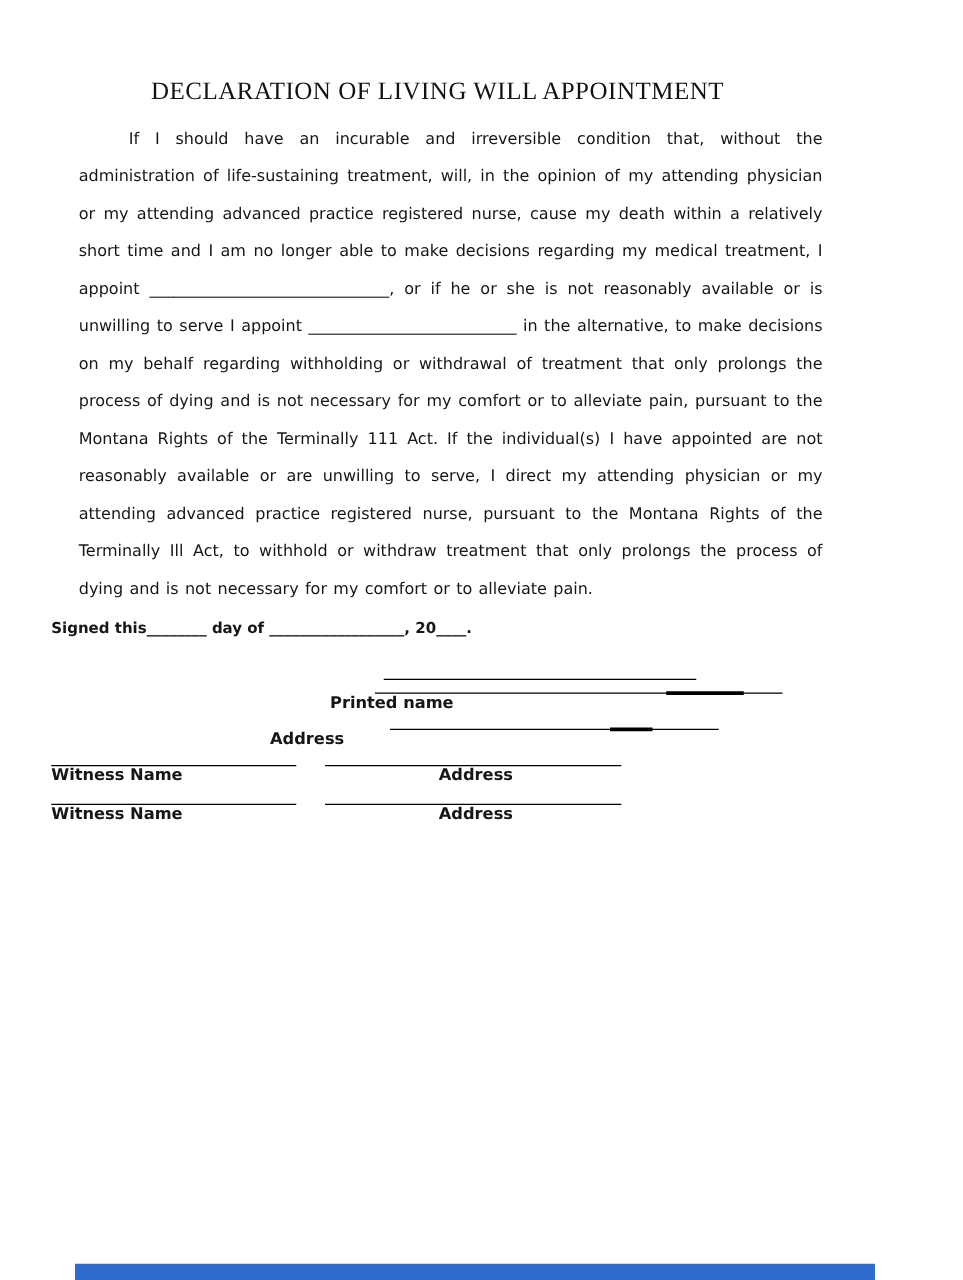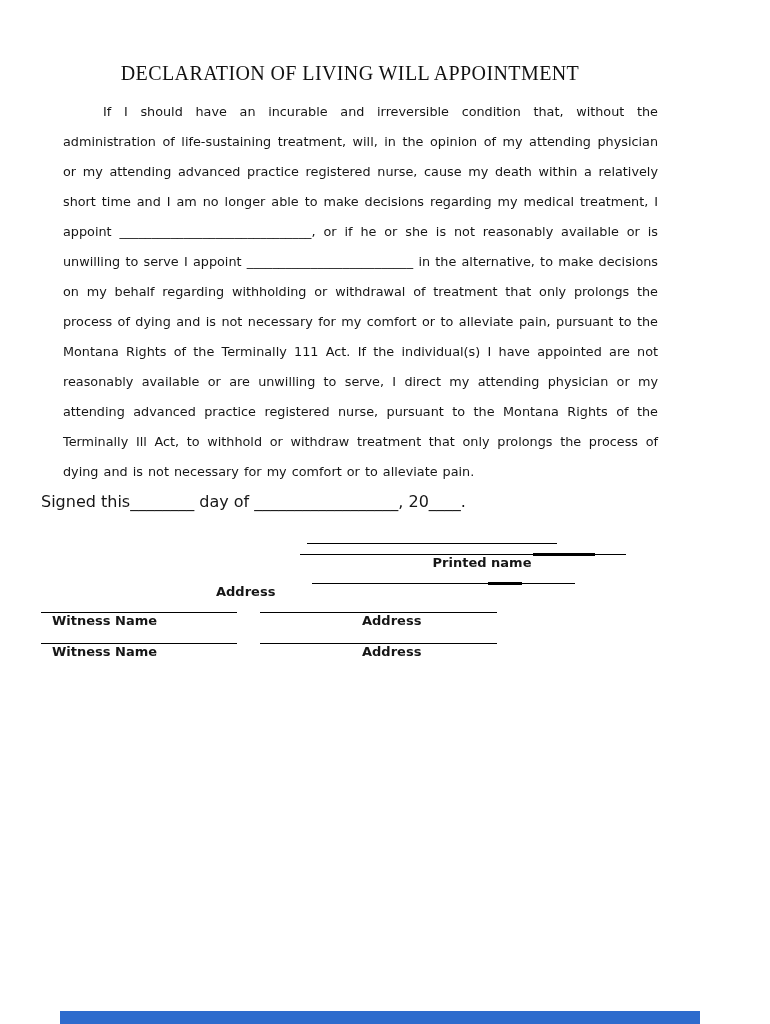--- a/index.html
+++ b/index.html
@@ -25,52 +25,52 @@
     margin: 12px 42px 0 63px;
     font-size: 12.8px;
     font-weight: normal;
     line-height: 30px;
     text-align: justify;
     text-indent: 40px;
     word-spacing: 1px;
   }
   .signed-line {
     margin: 0 42px 0 41px;
-    font-size: 16px;
-    font-weight: normal;
+    font-size: 12px;
+    font-weight: bold;
     line-height: 30px;
   }
   .sig-block { margin-top: 16px; }
   .line { border-bottom: 1.5px solid #000; position: relative; }
   .thick { position: absolute; bottom: -2px; height: 3.5px; background: #000; }
   .sig-line   { margin-left: 307px; width: 250px; height: 10px; }
   .pn-line    { margin-left: 300px; width: 326px; height: 8px; margin-top: 2px; }
   .pn-line .thick { left: 233px; width: 62px; }
   .addr-line  { margin-left: 312px; width: 263px; height: 8px; margin-top: 4px; }
   .addr-line .thick { left: 176px; width: 34px; }
   .label {
     font-size: 13px;
     font-weight: bold;
     line-height: 16px;
   }
   .sig-label  { margin-left: 307px; }
-  .pn-label   { margin-left: 264px; text-align: center; }
+  .pn-label   { margin-left: 264px; }
   .addr-label { margin-left: 216px; }
   .declarant-line {
     margin: 18px 42px 0 41px;
     font-size: 12.8px;
     font-weight: bold;
     line-height: 20px;
   }
   .witness-lines { display: flex; margin-left: 41px; margin-top: 4px; }
   .witness-lines.second { margin-top: 6px; }
   .w-line-1 { width: 196px; height: 8px; border-bottom: 1.5px solid #000; }
   .w-gap    { width: 23px; }
   .w-line-2 { width: 237px; height: 8px; border-bottom: 1.5px solid #000; }
-  .witness-labels { display: flex; margin-left: 52px; }
+  .witness-labels { display: flex; margin-left: 41px; }
   .w-label-1 { width: 310px; font-size: 13px; font-weight: bold; line-height: 16px; }
   .w-label-2 { font-size: 13px; font-weight: bold; line-height: 16px; }
   .footer-bar {
     position: absolute;
     left: 60px;
     right: 0;
     bottom: 0;
     height: 13px;
   }
 </style>

